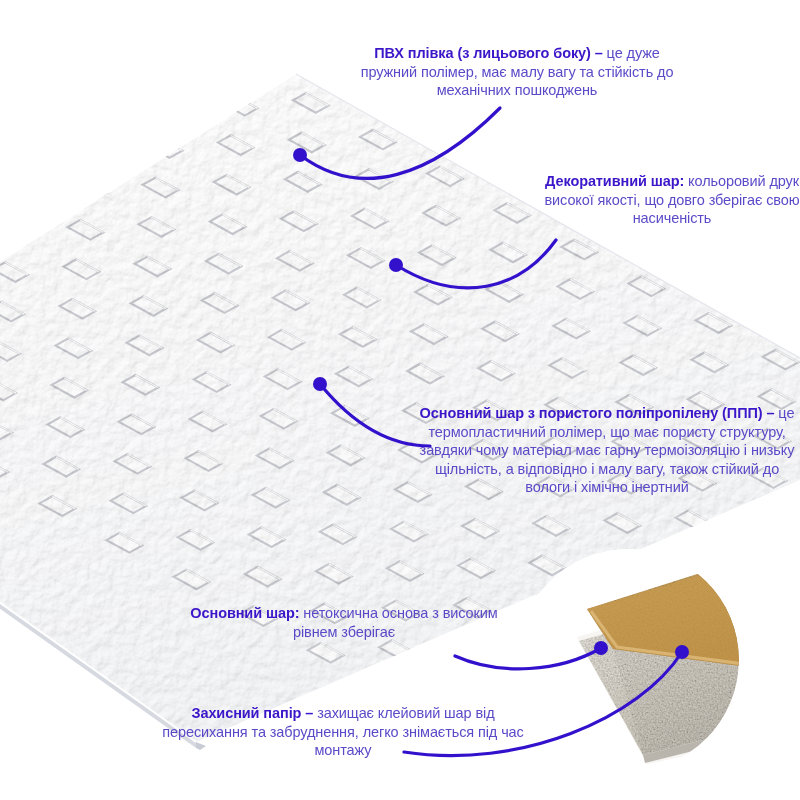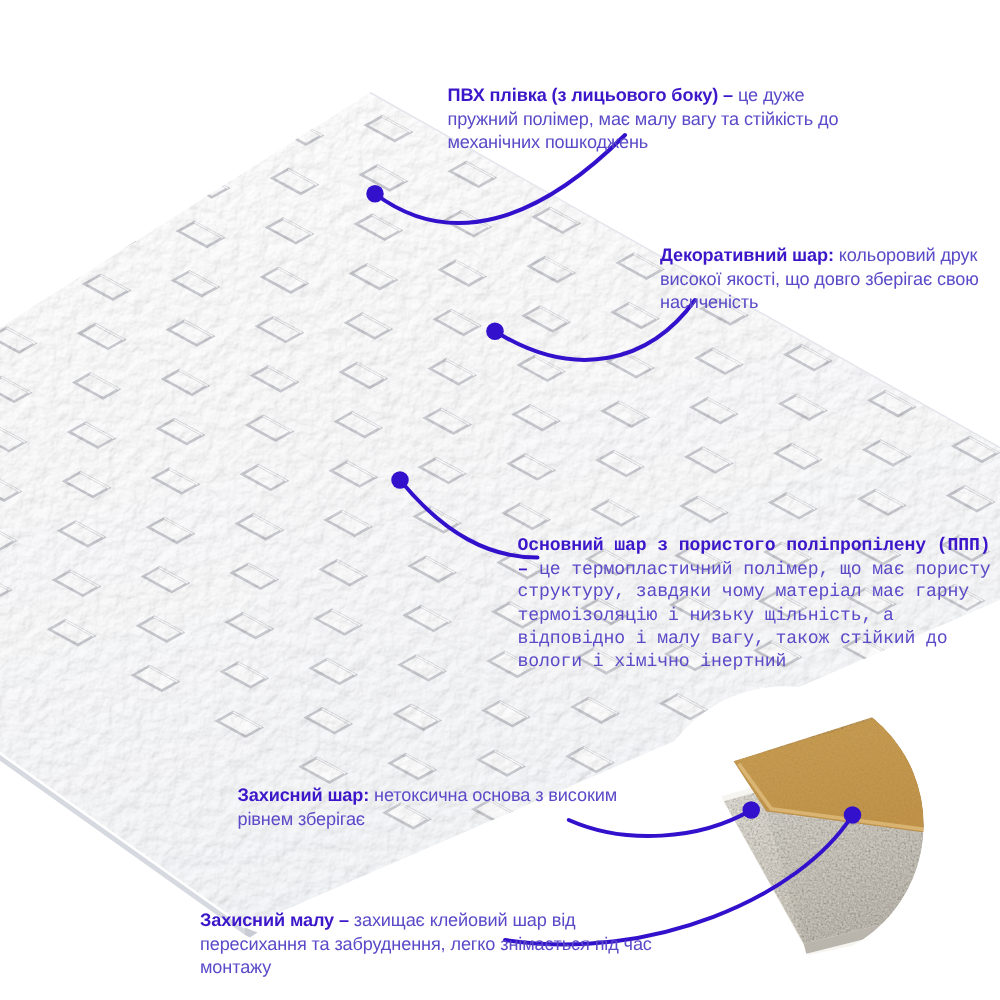--- a/index.html
+++ b/index.html
@@ -22,34 +22,34 @@
     top: 0;
     width: 800px;
     height: 800px;
   }
   #panel-svg { z-index: 1; }
   #photo-inset { z-index: 2; }
   #connector-svg { z-index: 3; pointer-events: none; }
   .callout {
     position: absolute;
     z-index: 4;
+    text-align: center;
     line-height: 1.28;
     color: #5a4ac8;
     font-size: 14.5px;
     letter-spacing: -0.1px;
-    margin-top: 24px;
   }
   .callout b {
     color: #3c17c9;
     font-weight: 700;
   }
   .callout .dash { color: #3c17c9; font-weight: 700; }
   #callout-pvc      { left: 358px; top: 44px;  width: 318px; }
   #callout-decor    { left: 528px; top: 172px; width: 288px; }
-  #callout-core     { left: 414px; top: 404px; width: 386px; font-family: Liberation Mono, monospace; }
+  #callout-core     { left: 414px; top: 404px; width: 386px; }
   #callout-glue     { left: 190px; top: 604px; width: 308px; }
   #callout-paper    { left: 160px; top: 704px; width: 366px; }
 
   #photo-inset {
     position: absolute;
     left: 517px;
     top: 549px;
     width: 222px;
     height: 222px;
     border-radius: 50%;
@@ -448,20 +448,20 @@
 
   <div class="callout" id="callout-decor">
     <b>Декоративний шар:</b><span> </span><span>кольоровий друк високої якості, що довго зберігає свою насиченість</span>
   </div>
 
   <div class="callout" id="callout-core">
     <b>Основний шар з пористого поліпропілену (ППП)</b><span class="dash"> – </span><span>це термопластичний полімер, що має пористу структуру, завдяки чому матеріал має гарну термоізоляцію і низьку щільність, а відповідно і малу вагу, також стійкий до вологи і хімічно інертний</span>
   </div>
 
   <div class="callout" id="callout-glue">
-    <b>Захисний шар:</b><span> </span><span>нетоксична основа з високим рівнем зберігає</span>
+    <b>Основний шар:</b><span> </span><span>нетоксична основа з високим рівнем зберігає</span>
   </div>
 
   <div class="callout" id="callout-paper">
-    <b>Захисний малу</b><span class="dash"> – </span><span>захищає клейовий шар від пересихання та забруднення, легко знімається під час монтажу</span>
+    <b>Захисний папір</b><span class="dash"> – </span><span>захищає клейовий шар від пересихання та забруднення, легко знімається під час монтажу</span>
   </div>
 
 </div>
 
 </body></html>

